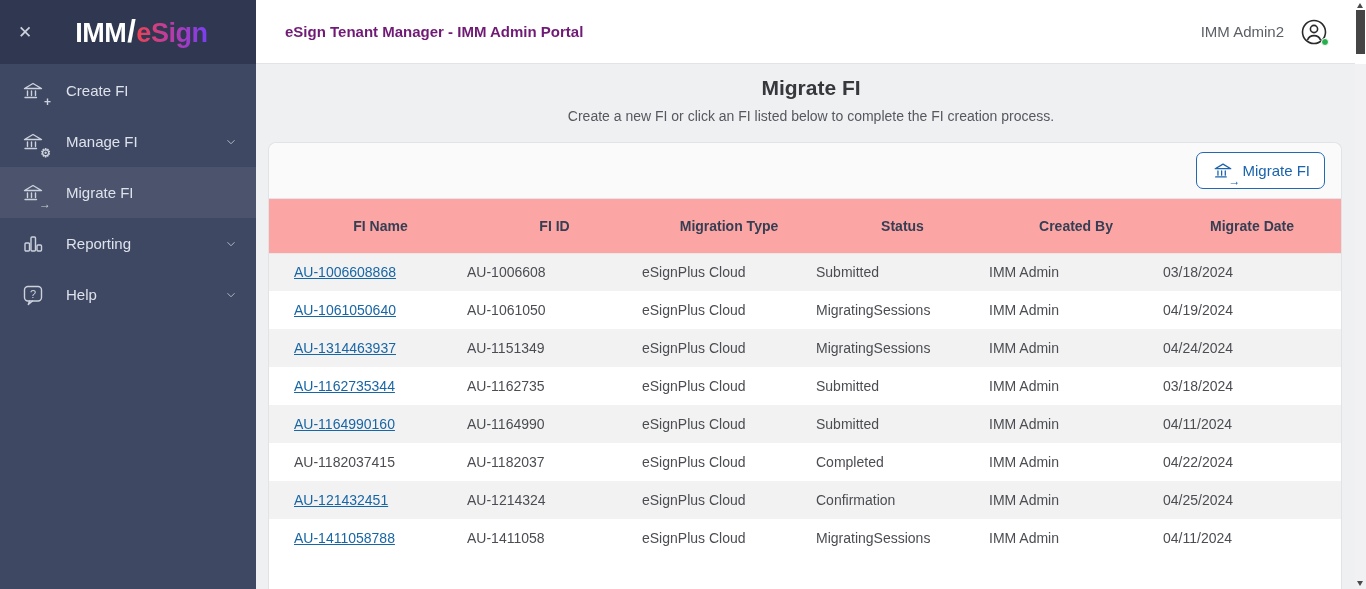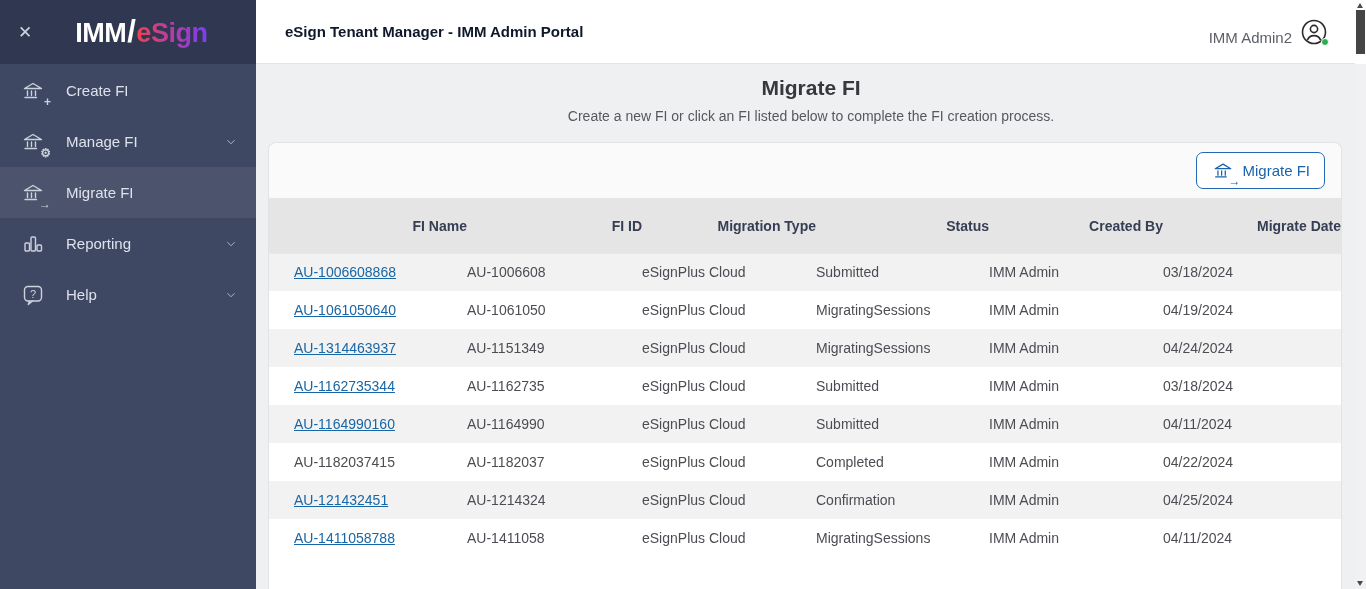--- a/index.html
+++ b/index.html
@@ -27,38 +27,38 @@
   .nav-item.active { background:#4b546c; }
   .icon-wrap { width:26px; height:26px; position:relative; display:flex; align-items:center; justify-content:center; color:#ccd2dd; }
   .icon-wrap svg { stroke:currentColor; fill:none; stroke-width:1.4; stroke-linecap:round; stroke-linejoin:round; }
   .badge { position:absolute; right:-5px; bottom:-4px; font-size:12px; line-height:1; color:#ccd2dd; font-weight:bold; }
   .chev { margin-left:auto; display:flex; align-items:center; color:#b9bfcc; }
   .chev svg { stroke:currentColor; fill:none; stroke-width:1.6; }
 
   
   .maincol { flex:1; display:flex; flex-direction:column; min-width:0; }
   header { height:64px; background:#ffffff; border-bottom:1px solid #e1e3e6; display:flex; align-items:center; padding:0 38px 0 29px; flex:0 0 64px; }
-  .header-title { font-size:15px; font-weight:bold; color:#0f172a; }
-  .user { margin-left:auto; display:flex; align-items:flex-end; gap:8px; color:#5c5f66; font-size:15px; }
+  .header-title { font-size:15px; font-weight:bold; color:#701a75; }
+  .user { margin-left:auto; display:flex; align-items:center; gap:16px; color:#5c5f66; font-size:15px; }
   .avatar { position:relative; width:28px; height:28px; }
   .avatar svg { stroke:#2a2a2a; fill:none; stroke-width:1.6; }
   .presence { position:absolute; right:-1px; bottom:0; width:8px; height:8px; border-radius:50%; background:#27ae4e; border:1.5px solid #fff; }
 
   .content { flex:1; background:#eff0f2; overflow:hidden; }
   .page-title { text-align:center; font-size:21px; font-weight:bold; color:#36383c; margin:12px 0 4px; }
   .page-sub { text-align:center; font-size:14px; color:#55585e; margin:8px; }
 
   .card { margin:18px 24px 0 12px; background:#ffffff; border:1px solid #e2e3e6; border-bottom:none; border-radius:8px 8px 0 0; height:452px; overflow:hidden; }
   .card-top { height:56px; background:#fafafa; border-bottom:1px solid #e4e5e8; display:flex; align-items:center; justify-content:flex-end; padding-right:16px; border-radius:8px 8px 0 0; }
   .migrate-btn { display:flex; align-items:center; gap:7px; background:#ffffff; color:#1a63ad; border:1px solid #2268b2; border-radius:7px; height:37px; padding:0 14px; font-size:15px; font-family:inherit; cursor:pointer; }
   .migrate-btn .icon-wrap { color:#1a63ad; width:24px; height:24px; }
   .migrate-btn .badge { color:#1a63ad; }
 
   table { width:100%; border-collapse:collapse; table-layout:fixed; font-size:14px; }
-  thead th { height:54px; text-align:right; color:#353e52; font-weight:bold; border-bottom:1px solid #e8e8ea; padding:0; vertical-align:middle; background:#e5e5e5; }
+  thead th { height:54px; text-align:center; color:#353e52; font-weight:bold; border-bottom:1px solid #e8e8ea; padding:0; vertical-align:middle; background:#fca5a5; }
   th:first-child, td:first-child { padding-left:25px; }
   tbody td { height:38px; padding:0; color:#4b4d52; vertical-align:middle; }
   tbody tr:nth-child(odd) td { background:#f2f2f3; }
   tbody a { color:#1866a5; text-decoration:underline; }
 
   
   .scrollbar { position:absolute; top:0; right:0; width:11px; height:589px;
     background:linear-gradient(#ffffff 0, #ffffff 64px, #f1f1f3 64px, #f1f1f3 100%); }
   .sb-thumb { position:absolute; left:1px; top:10px; width:9px; height:44px; background:#454545; cursor:pointer; }
   .sb-up, .sb-down { position:absolute; left:2px; width:0; height:0; cursor:pointer;

